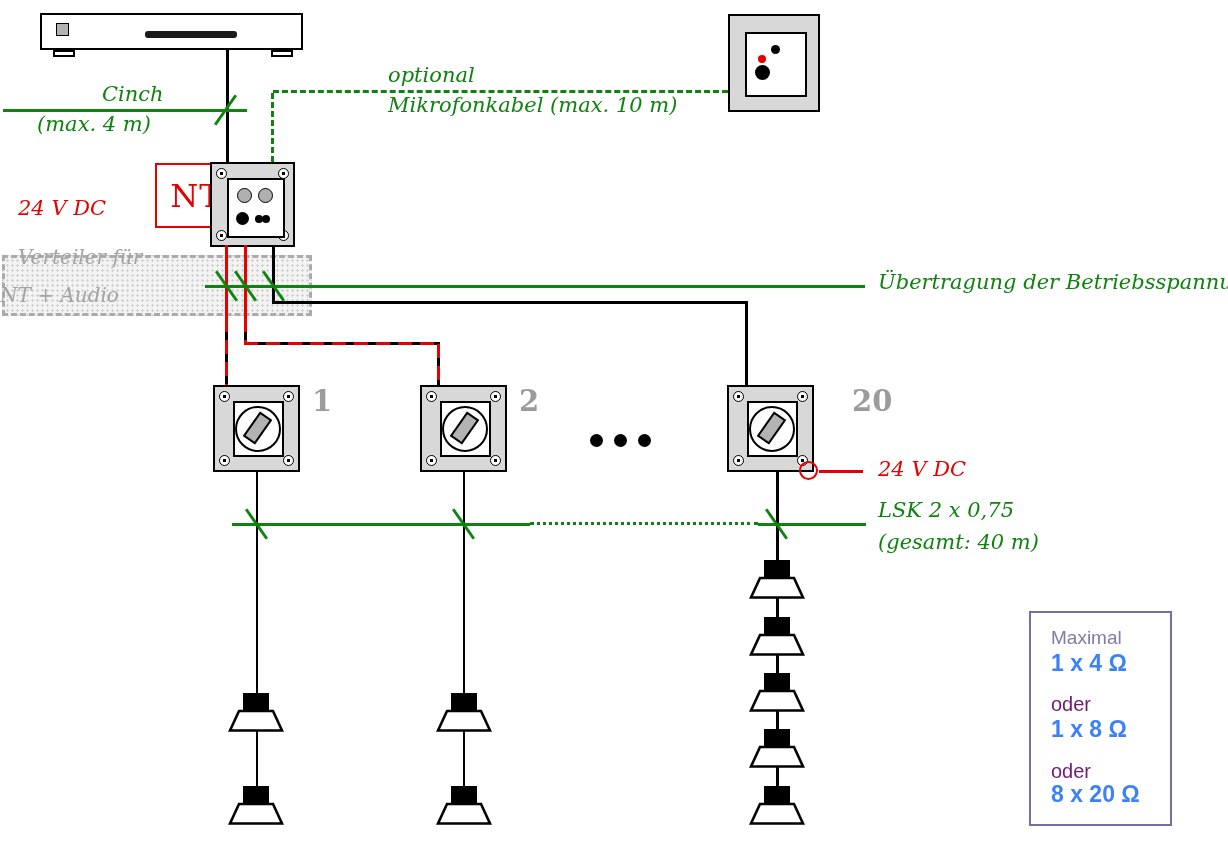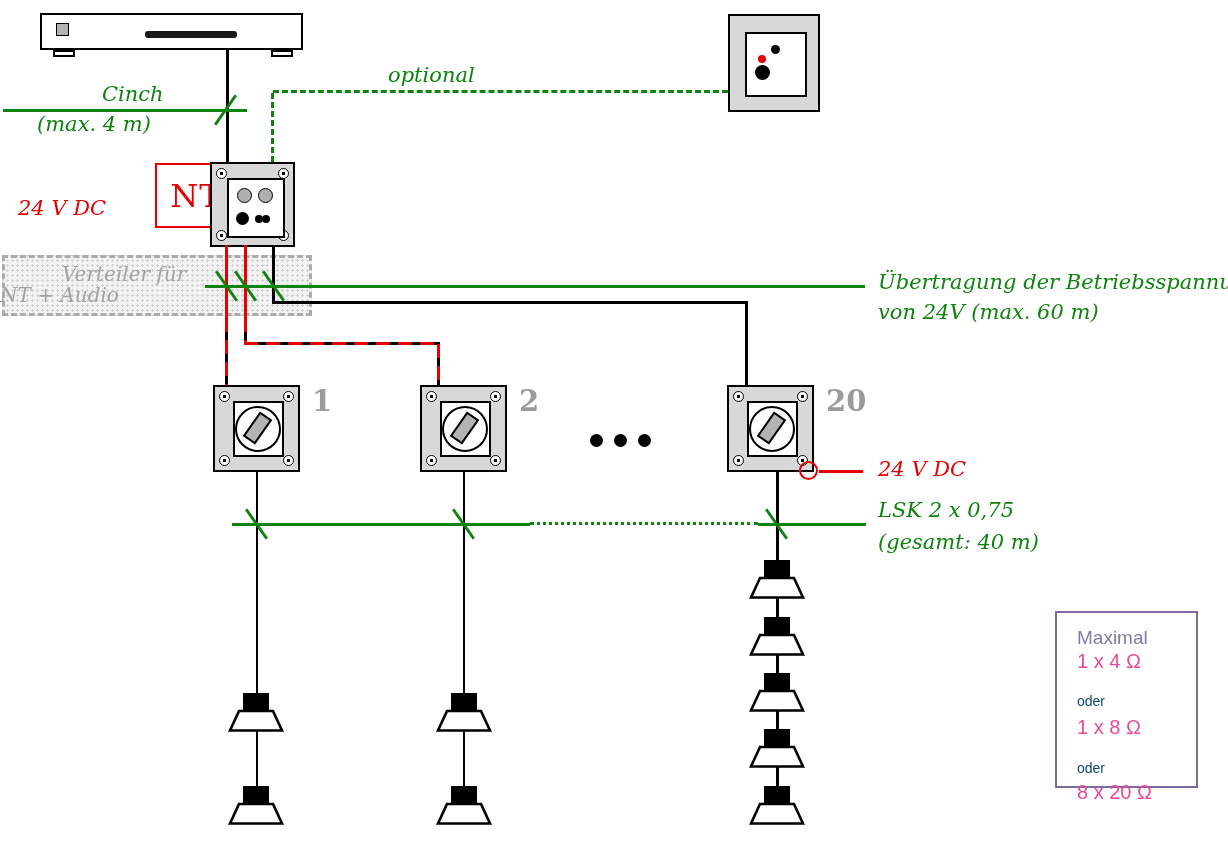--- a/index.html
+++ b/index.html
@@ -50,22 +50,22 @@
   .dot-grn-h{border-top:3px dotted #0f830f;}
 
   
   .stipple{border:3px dashed #ababab;background-color:#f3f3f3;
            background-image:radial-gradient(#d2d2d2 1px, transparent 1.3px);
            background-size:5px 5px;}
 
   
   .impbox{border:2.5px solid #7b6ba1;background:#fff;font-family:"Liberation Sans", sans-serif;}
   .imp-title{position:absolute;left:20px;color:#847aa6;font-size:19px;white-space:nowrap;}
-  .imp-opt{position:absolute;left:20px;color:#ec4899;font-size:20px;font-weight:normal;white-space:nowrap;}
-  .imp-sep{position:absolute;left:20px;color:#0c4a6e;font-size:14px;white-space:nowrap;}
+  .imp-opt{position:absolute;left:20px;color:#3b82f6;font-size:23px;font-weight:bold;white-space:nowrap;}
+  .imp-sep{position:absolute;left:20px;color:#701a75;font-size:20px;white-space:nowrap;}
 
   .nt-box{border:2.5px solid #e60000;background:#fff;color:#e60000;font-size:32px;
           display:flex;align-items:center;justify-content:center;letter-spacing:1px;}
 
   .edot{position:absolute;width:13px;height:13px;border-radius:50%;background:#000;}
 </style>
 </head>
 <body>
 
 <div class="canvas">
@@ -80,20 +80,21 @@
   <div class="abs blk" style="left:226px;top:50px;width:2.5px;height:112px;"></div>
 
   <div class="abs grn" style="left:3px;top:109px;width:244px;height:2.5px;"></div>
   <div class="abs slash fw" style="left:224px;top:92px;"></div>
   <div class="abs t-green" style="left:102px;top:82px;">Cinch</div>
   <div class="abs t-green" style="left:37px;top:112px;">(max. 4 m)</div>
 
   <div class="abs dash-grn-v" style="left:271px;top:93px;width:0;height:69px;"></div>
   <div class="abs dash-grn-h" style="left:273px;top:90px;width:455px;height:0;"></div>
   <div class="abs t-green" style="left:388px;top:63px;">optional</div>
+  <div class="abs t-green" style="left:388px;top:93px;">Mikrofonkabel (max. 10 m)</div>
 
   <div class="abs plate" style="left:728px;top:14px;width:92px;height:98px;">
     <div class="subpanel" style="left:15px;top:16px;width:58px;height:61px;">
       <div class="dot" style="left:24px;top:11px;width:9px;height:9px;background:#000;"></div>
       <div class="dot" style="left:11px;top:21px;width:8px;height:8px;background:#e60000;"></div>
       <div class="dot" style="left:8px;top:31px;width:15px;height:15px;background:#000;"></div>
     </div>
   </div>
 
   <div class="abs t-red" style="left:18px;top:196px;">24 V DC</div>
@@ -109,36 +110,35 @@
     <div class="subpanel" style="left:15px;top:14px;width:54px;height:56px;">
       <div class="dot" style="left:8px;top:8px;width:13px;height:13px;background:#b0b0b0;border:1.6px solid #000;"></div>
       <div class="dot" style="left:29px;top:8px;width:13px;height:13px;background:#b0b0b0;border:1.6px solid #000;"></div>
       <div class="dot" style="left:7px;top:32px;width:13px;height:13px;background:#000;"></div>
       <div class="dot" style="left:26px;top:35px;width:8px;height:8px;background:#000;"></div>
       <div class="dot" style="left:33px;top:35px;width:8px;height:8px;background:#000;"></div>
     </div>
   </div>
 
   <div class="abs stipple" style="left:2px;top:255px;width:310px;height:61px;"></div>
-  <div class="abs t-gray" style="left:18px;top:262px;margin-left:44px;">Verteiler für</div>
+  <div class="abs t-gray" style="left:18px;top:245px;">Verteiler für</div>
   <div class="abs t-gray" style="left:0;top:283px;">NT + Audio</div>
 
   <div class="abs red" style="left:225px;top:245px;width:3px;height:75px;"></div>
   <div class="abs red" style="left:244px;top:245px;width:3px;height:75px;"></div>
 
   <div class="abs blk" style="left:272px;top:245px;width:2.5px;height:58px;"></div>
   <div class="abs blk" style="left:272px;top:301px;width:475px;height:2.5px;"></div>
   <div class="abs blk" style="left:745px;top:301px;width:2.5px;height:86px;"></div>
 
   <div class="abs grn" style="left:205px;top:285px;width:660px;height:2.5px;"></div>
   <div class="abs slash bw" style="left:225px;top:268px;"></div>
   <div class="abs slash bw" style="left:244px;top:268px;"></div>
   <div class="abs slash bw" style="left:272px;top:268px;"></div>
   <div class="abs t-green" style="left:878px;top:270px;">Übertragung der Betriebsspannung</div>
-  <div class="abs t-green" style="left:878px;top:300px;">von 24V (max. 60 m)</div>
 
   <div class="abs cable-mix-v" style="left:225px;top:318px;height:69px;"></div>
   <div class="abs cable-mix-v" style="left:244px;top:318px;height:27px;"></div>
   <div class="abs cable-mix-h" style="left:244px;top:342px;width:196px;"></div>
   <div class="abs cable-mix-v" style="left:437px;top:344px;height:43px;"></div>
 
   <div class="abs plate" style="left:213px;top:385px;width:87px;height:87px;">
     <div class="screw tl"></div>
     <div class="screw tr"></div>
     <div class="screw bl"></div>
@@ -171,21 +171,21 @@
   <div class="abs plate" style="left:727px;top:385px;width:87px;height:87px;">
     <div class="screw tl"></div>
     <div class="screw tr"></div>
     <div class="screw bl"></div>
     <div class="screw br"></div>
     <div class="subpanel" style="left:18px;top:14px;width:47px;height:52px;"></div>
     <div class="knob">
         <div class="knob-bar"></div>
       </div>
   </div>
-  <div class="abs t-num" style="left:826px;top:384px;">20</div>
+  <div class="abs t-num" style="left:852px;top:384px;">20</div>
 
   <div class="abs" style="left:799px;top:461px;width:19px;height:19px;border:2.5px solid #e60000;border-radius:50%;"></div>
   <div class="abs red" style="left:819px;top:470px;width:44px;height:2.5px;"></div>
   <div class="abs t-red" style="left:878px;top:457px;">24 V DC</div>
 
   <div class="abs blk" style="left:255.5px;top:470px;width:2.5px;height:335px;"></div>
   <div class="abs blk" style="left:462.5px;top:470px;width:2.5px;height:335px;"></div>
   <div class="abs blk" style="left:776px;top:470px;width:2.5px;height:330px;"></div>
 
   <div class="abs grn" style="left:232px;top:523px;width:298px;height:2.5px;"></div>
@@ -229,21 +229,21 @@
   </svg>
   <svg class="abs" style="left:749px;top:729px;" width="56" height="40" viewBox="0 0 56 40">
     <rect x="15" y="0" width="26" height="18" fill="#000"></rect>
       <polygon points="11,18 45,18 54,37.5 2,37.5" fill="#fff" stroke="#000" stroke-width="2.6"></polygon>
   </svg>
   <svg class="abs" style="left:749px;top:786px;" width="56" height="40" viewBox="0 0 56 40">
     <rect x="15" y="0" width="26" height="18" fill="#000"></rect>
       <polygon points="11,18 45,18 54,37.5 2,37.5" fill="#fff" stroke="#000" stroke-width="2.6"></polygon>
   </svg>
 
-  <div class="abs impbox" style="left:1055px;top:611px;width:143px;height:177px;">
+  <div class="abs impbox" style="left:1029px;top:611px;width:143px;height:215px;">
     <div class="imp-title" style="top:14px;">Maximal</div>
     <div class="imp-opt" style="top:37px;">1 x 4 Ω</div>
     <div class="imp-sep" style="top:80px;">oder</div>
     <div class="imp-opt" style="top:103px;">1 x 8 Ω</div>
     <div class="imp-sep" style="top:147px;">oder</div>
     <div class="imp-opt" style="top:168px;">8 x 20 Ω</div>
   </div>
 
 </div>
 

